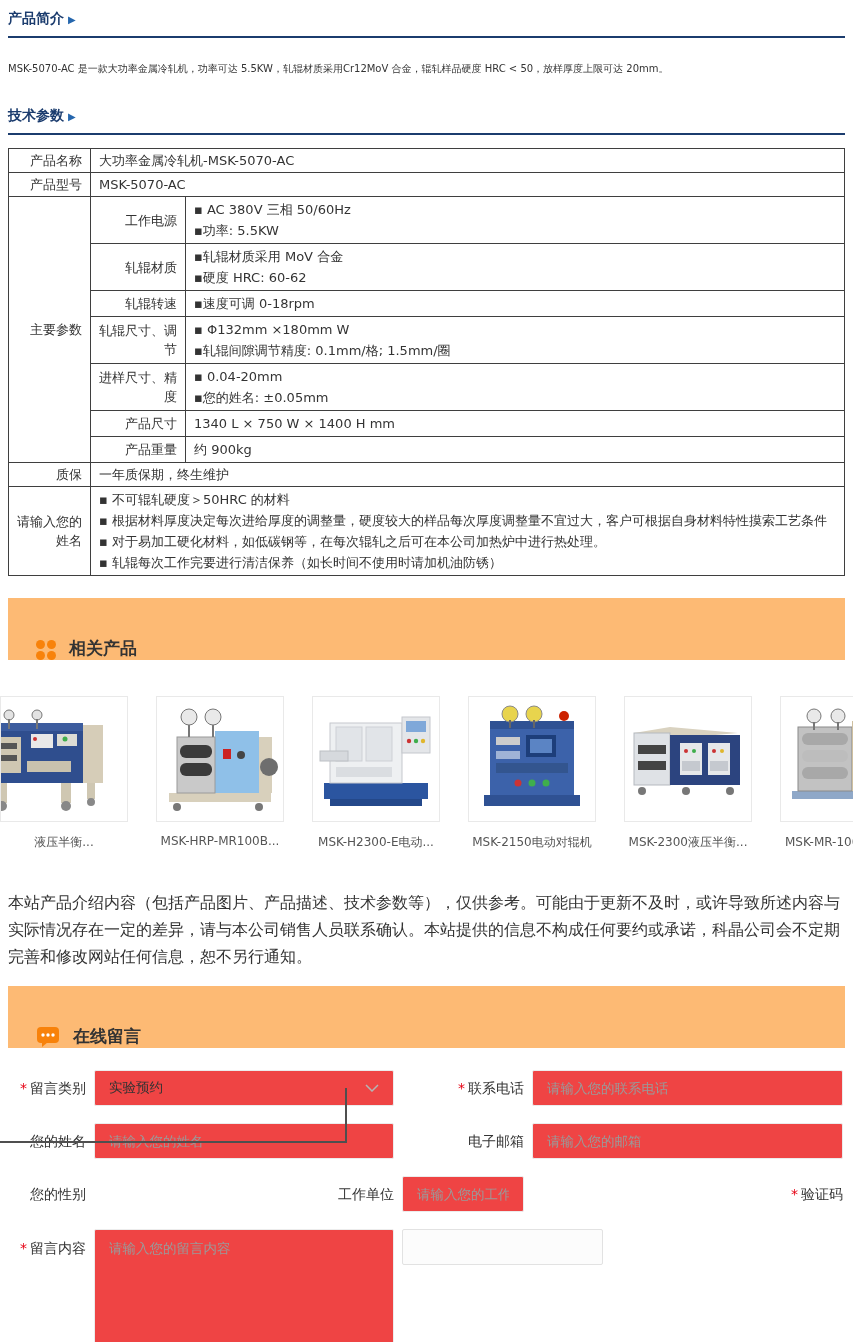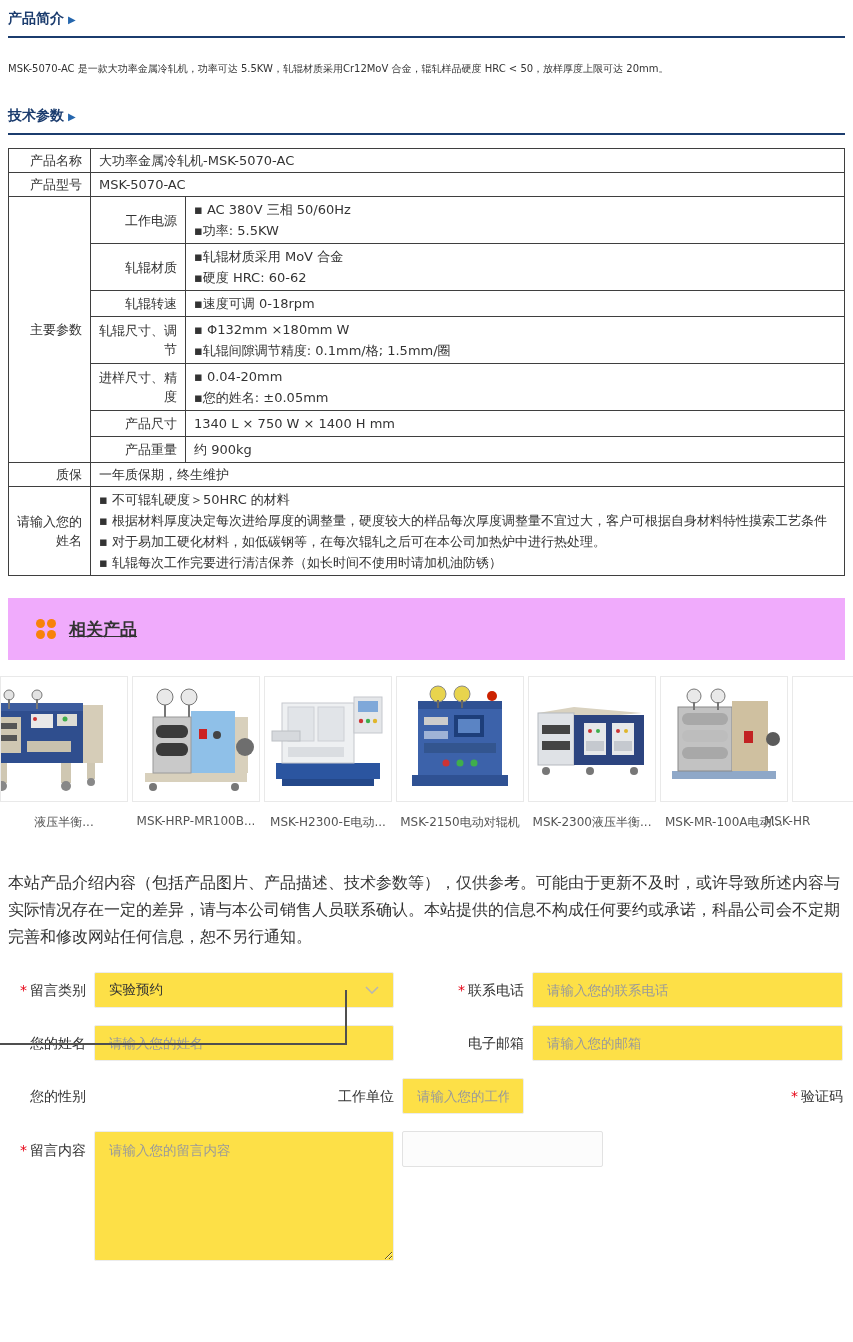--- a/index.html
+++ b/index.html
@@ -16,42 +16,42 @@
   .rule{border:none;border-top:2px solid #1b3c6e;margin:8px 0 0;}
   .desc{margin:21px 0 0;line-height:20px;font-size:10px;}
 
   
   table.spec{border-collapse:collapse;width:100%;margin-top:13px;table-layout:fixed;}
   table.spec td{border:1px solid #3f3f3f;padding:2px 8px;font-size:13px;line-height:19px;vertical-align:middle;word-break:break-all;}
   td.c{text-align:right;padding:2px 4px;}
   .ln{line-height:21px;}
 
   
-  .band{margin-top:22px;height:62px;background:#f0abfc;display:flex;align-items:center;padding-left:28px;gap:13px;text-decoration:underline;}
+  .band{margin-top:22px;height:62px;background:#fdba74;display:flex;align-items:flex-end;padding-left:28px;gap:13px;}
   .band-title{font-size:17px;font-weight:bold;color:#333;}
   .clover{width:20px;height:20px;display:grid;grid-template-columns:9px 9px;grid-template-rows:9px 9px;gap:2px;}
   .clover i{background:#f8820a;border-radius:50%;display:block;}
 
   
-  .strip{margin:16px -8px 0;display:flex;gap:4px;overflow:hidden;height:168px;}
+  .strip{margin:36px -8px 0;display:flex;gap:28px;overflow:hidden;height:168px;}
   .card{flex:0 0 128px;width:128px;}
   .imgbox{width:128px;height:126px;border:1px solid #e9e9e9;background:#fff;box-sizing:border-box;
           display:flex;align-items:center;justify-content:center;overflow:hidden;}
   .plabel{margin-top:12px;font-size:12px;color:#555;text-align:center;white-space:nowrap;}
   .plabel.shift-left{text-align:left;margin-left:-28px;}
 
   .disc-text{margin:25px 0 0;font-size:16px;line-height:27px;}
 
   
   .form{margin-top:22px;display:grid;grid-template-columns:78px 300px 122px 311px;
         column-gap:8px;row-gap:17px;align-items:start;position:relative;}
   .flabel{text-align:right;line-height:36px;font-size:14px;color:#333;white-space:nowrap;}
   .flabel.top{line-height:20px;padding-top:9px;}
   .req{color:#e60012;margin-right:3px;}
-  .field{height:36px;background:#fde047;border:1px solid #ececec;border-radius:2px;box-sizing:border-box;
+  .field{height:36px;background:#ef4444;border:1px solid #ececec;border-radius:2px;box-sizing:border-box;
          font-family:inherit;font-size:13.5px;color:#333;padding:0 14px;width:100%;}
   input.field::placeholder, textarea.field::placeholder{color:#9a9a9a;opacity:1;}
   .selectbox{display:flex;align-items:center;justify-content:space-between;cursor:pointer;}
   textarea.field{height:130px;padding:9px 14px;resize:both;line-height:19px;}
   .ta-cell{grid-row:4 / 6;}
   .captcha-row{display:flex;align-items:center;}
   .captcha-row input{width:240px;background:#fcfcfc;border-color:#e2e2e2;}
   .annot{position:absolute;left:-8px;top:18px;width:345px;height:53px;
          border-right:2px solid #4f4f4f;border-bottom:2px solid #4f4f4f;pointer-events:none;z-index:5;}
 </style>
@@ -299,20 +299,30 @@
 
     <div class="card">
       <div class="imgbox"></div>
       <div class="plabel shift-left">MSK-HR</div>
     </div>
 
   </div>
 
   <p class="disc-text">本站产品介绍内容（包括产品图片、产品描述、技术参数等），仅供参考。可能由于更新不及时，或许导致所述内容与实际情况存在一定的差异，请与本公司销售人员联系确认。本站提供的信息不构成任何要约或承诺，科晶公司会不定期完善和修改网站任何信息，恕不另行通知。</p>
 
+  <div class="band" style="margin-top:16px;">
+    <svg width="24" height="22" viewBox="0 0 24 22">
+      <rect x="1" y="1" width="22" height="16" rx="4" fill="#f8820a"></rect>
+      <path d="M6 16 L6 21 L12 16 Z" fill="#f8820a"></path>
+      <circle cx="7" cy="9" r="1.7" fill="#fff"></circle>
+        <circle cx="12" cy="9" r="1.7" fill="#fff"></circle>
+        <circle cx="17" cy="9" r="1.7" fill="#fff"></circle>
+    </svg>
+    <span class="band-title">在线留言</span>
+  </div>
 
   <div class="form">
     <div class="annot"></div>
 
     <div class="flabel"><span class="req">*</span><span>留言类别</span></div>
     <div class="field selectbox">
       <span>实验预约</span>
       <svg width="14" height="8" viewBox="0 0 14 8">
           <polyline points="1,1 7,7 13,1" fill="none" stroke="#b5b5b5" stroke-width="1.5"></polyline>
         </svg>

